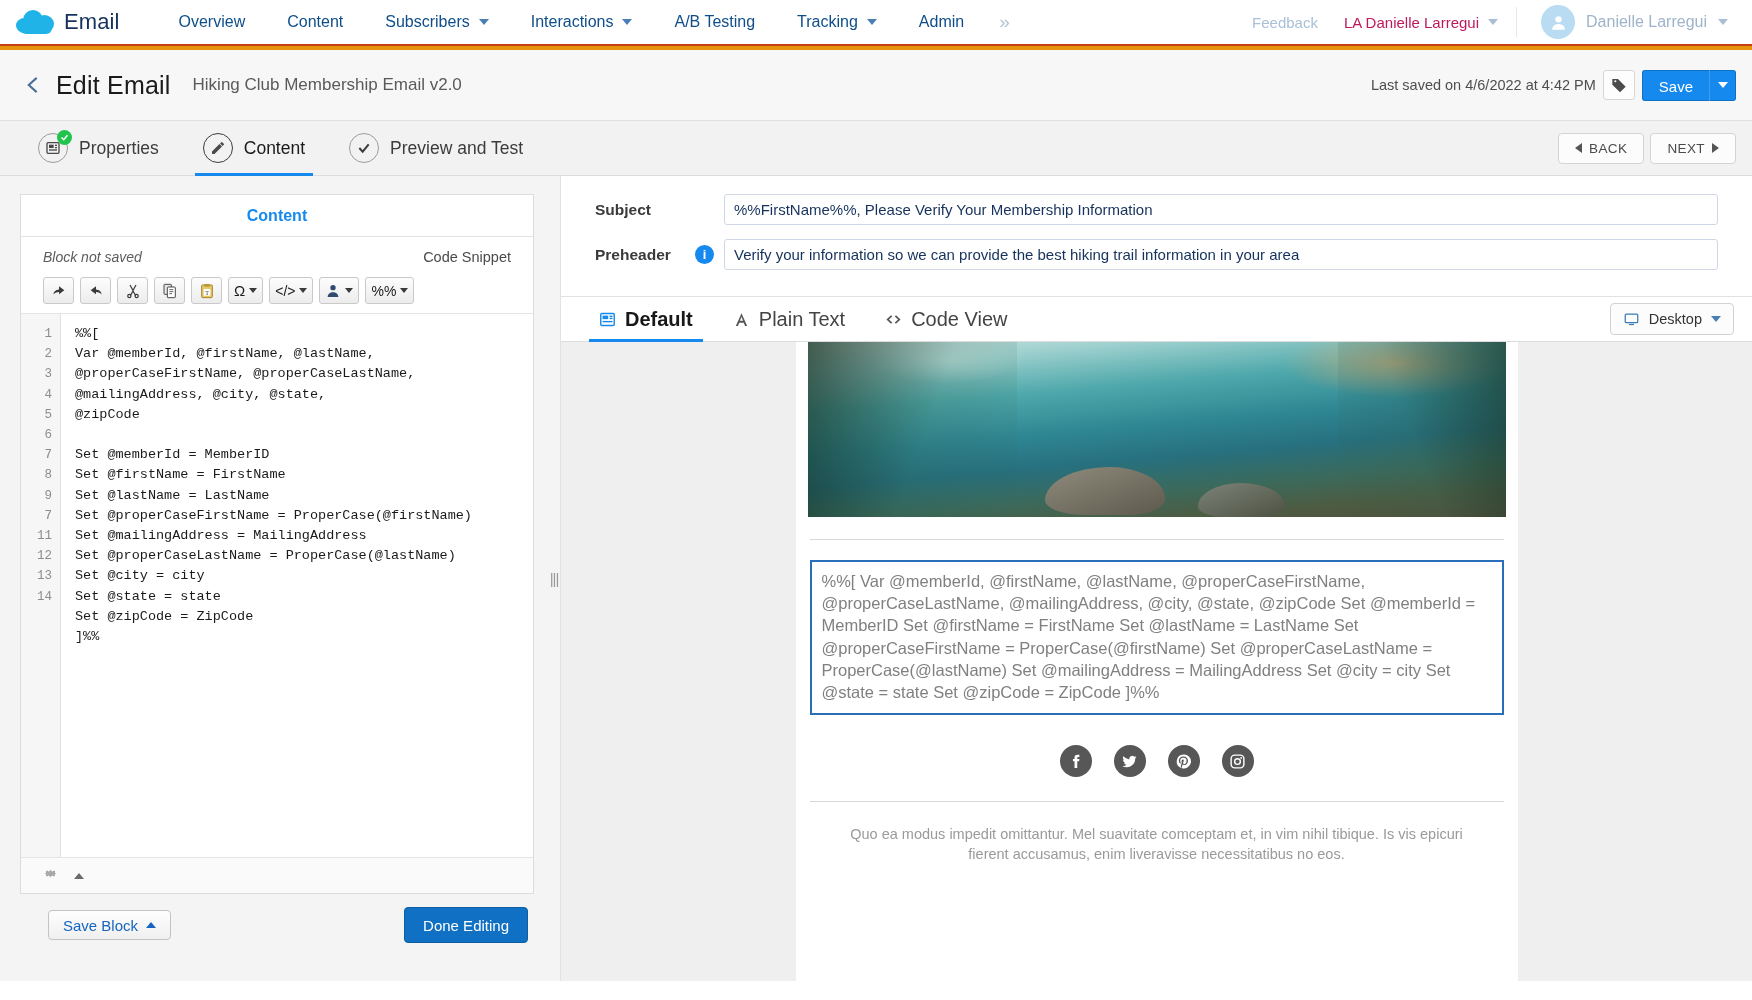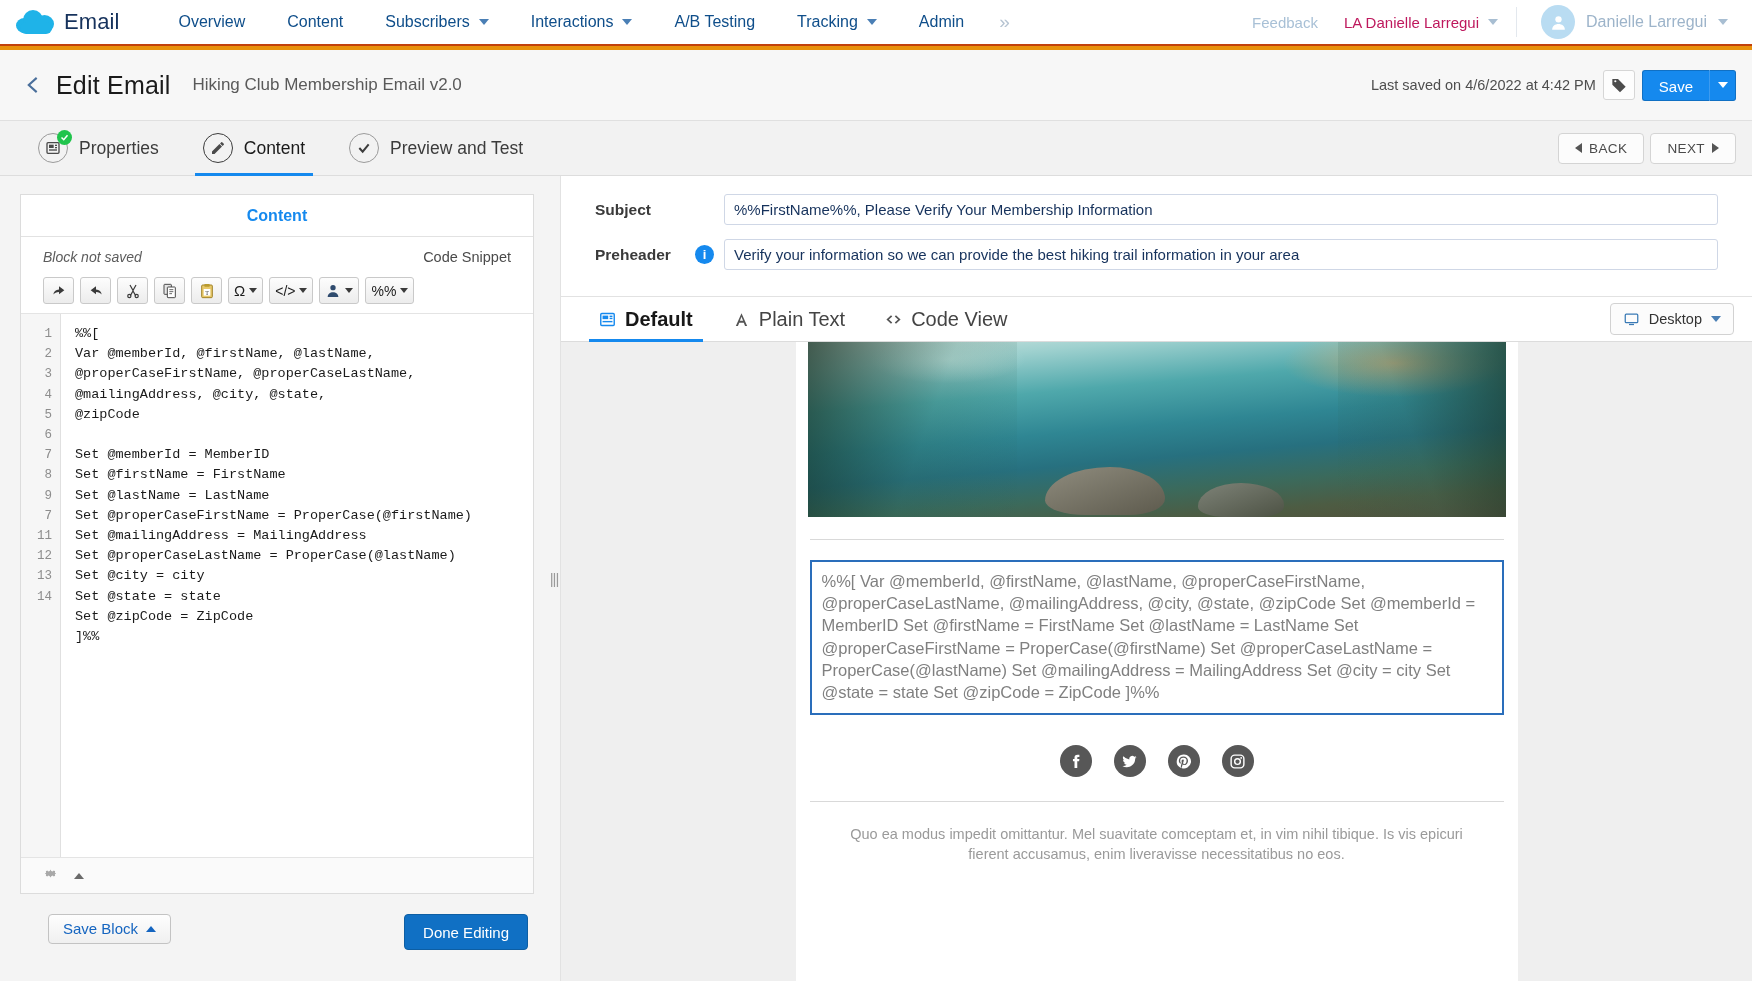--- a/index.html
+++ b/index.html
@@ -194,21 +194,20 @@
   .saveblock {
     border: 1px solid #c3c3c3; background: linear-gradient(#fefefe,#f0f0f0);
     border-radius: 4px; font-size: 15px; color: #1565c0; padding: 0 14px;
     height: 30px; display: flex; align-items: center; gap: 8px; cursor: pointer;
   }
   .caret-u.blue { border-bottom-color:#1565c0; }
   .doneediting {
     background: #1070c4; color: #fff; font-size: 15px; border-radius: 4px;
     padding: 17px 18px; height: 31px; display: flex; align-items: center; cursor: pointer;
     border: 1px solid #0d5ea3;
-    margin-top: 7px;
   }
 
   
   .splitter {
     width: 12px; display: flex; align-items: center; justify-content: center;
     flex: 0 0 auto; cursor: col-resize; background: #f4f4f4;
   }
   .splitter span { font-size: 15px; color: #9a9a9a; letter-spacing: -1px; }
 
   

